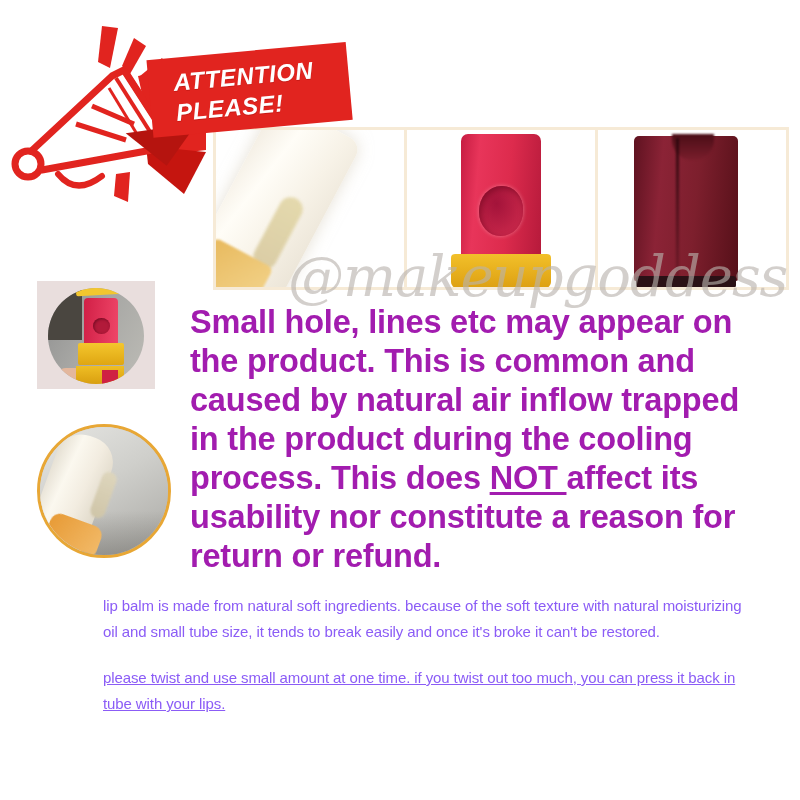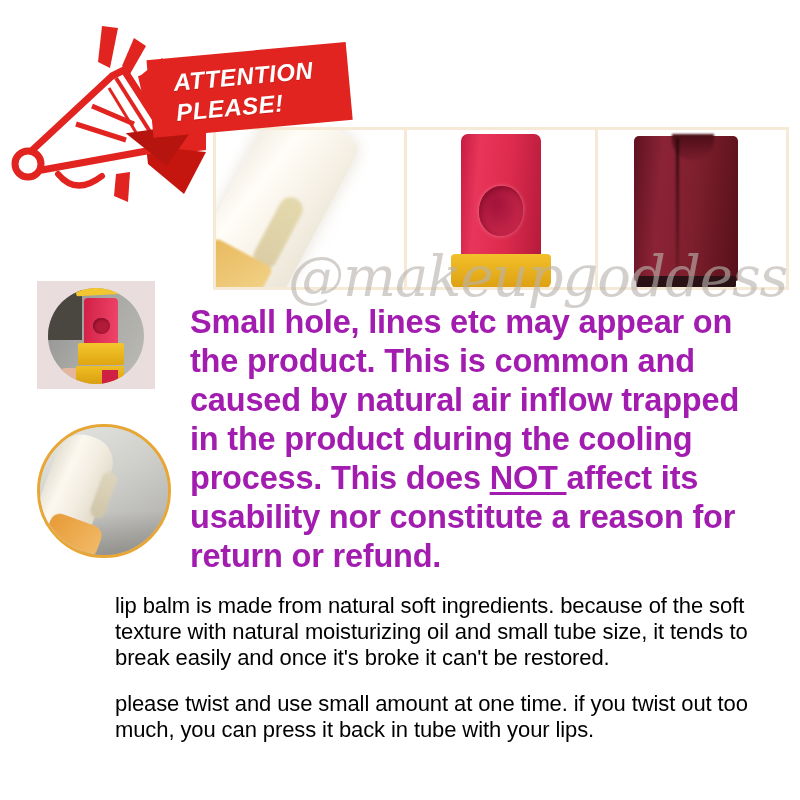--- a/index.html
+++ b/index.html
@@ -341,32 +341,32 @@
     z-index: 7;
   }
   .headline .u {
     text-decoration: underline;
     text-underline-offset: 3px;
   }
 
   
   .body-copy {
     position: absolute;
-    left: 115px;
+    left: 103px;
     top: 593px;
     width: 650px;
-    color: #000000;
-    font-size: 22px;
+    color: #8b5cf6;
+    font-size: 15px;
     line-height: 26px;
     letter-spacing: -0.1px;
   }
   .body-copy p {
     margin: 0 0 20px 0;
   }
-  .body-copy p:last-child { margin-bottom: 5px; }
+  .body-copy p:last-child { margin-bottom: 5px; text-decoration: underline; }
 </style>
 </head>
 <body>
 
 <div id="poster">
 
   <div class="attention-block">
 
     <svg class="megaphone" viewBox="0 0 200 180">
 

